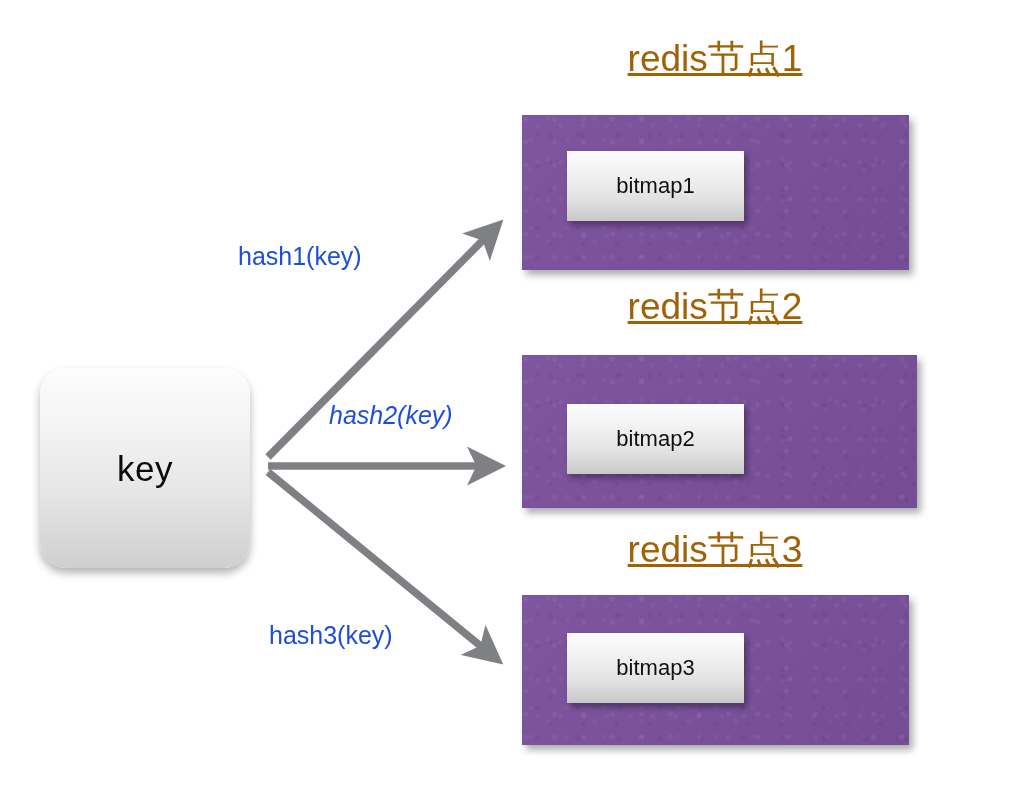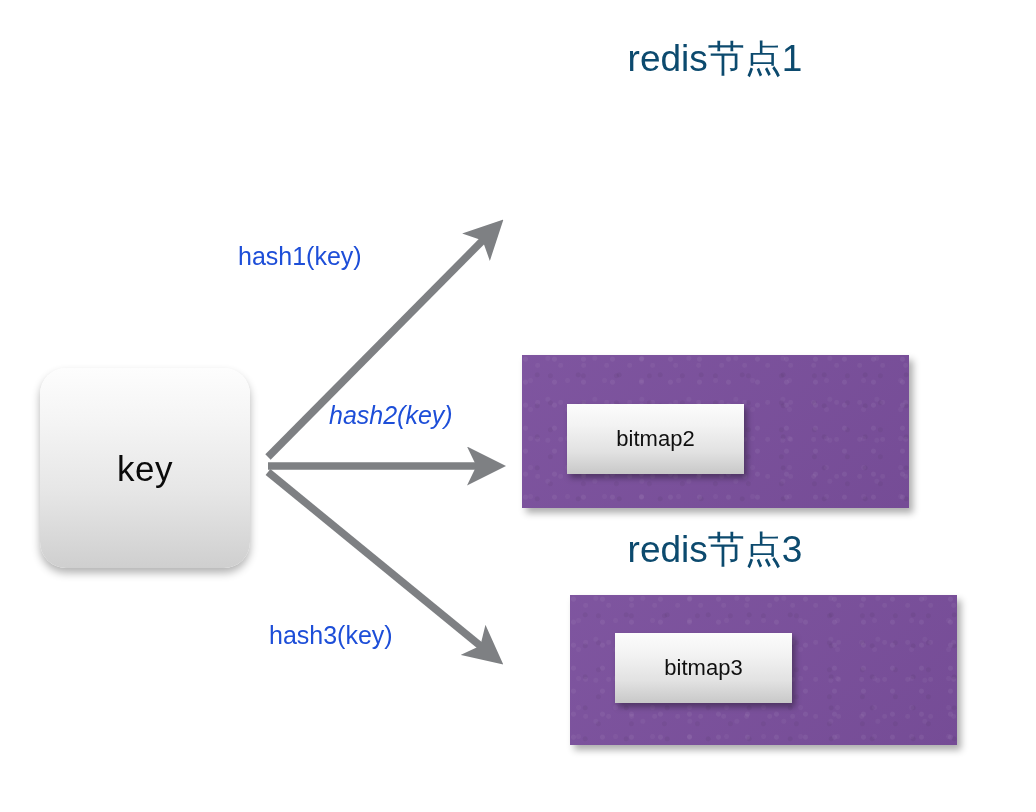--- a/index.html
+++ b/index.html
@@ -50,23 +50,24 @@
     letter-spacing: 0.5px;
     line-height: 1;
   }
 
   
   .node-title {
     position: absolute;
     width: 390px;
     text-align: center;
     font-size: 37px;
-    color: #0c4a6e;
+    color: #a16207;
     line-height: 1;
     white-space: nowrap;
+    text-decoration: underline;
   }
 
   
   .redis-box {
     position: absolute;
     left: 522px;
     width: 387px;
     background-color: #7a4f9c;
     box-shadow: 4px 5px 7px rgba(0,0,0,0.32);
     
@@ -137,29 +138,35 @@
   </div>
 
   <div class="edge-label" style="left:238px; top:244px;">hash1(key)</div>
 
   <div class="edge-label" style="left:329px; top:403px;font-style:italic;">hash2(key)</div>
 
   <div class="edge-label" style="left:269px; top:623px;text-align:center;">hash3(key)</div>
 
   <div class="node-title" style="left:520px; top:40px;">redis节点1</div>
 
+  <div class="redis-box" style="top:115px; height:155px;">
+    <div class="bitmap-box" style="left:45px; top:36px;">
+      <span class="bitmap-label">bitmap1</span>
+    </div>
+  </div>
 
+  <div class="node-title" style="left:520px; top:288px;">redis节点2</div>
 
-  <div class="redis-box" style="top:355px; height:153px;">
+  <div class="redis-box" style="top:355px; height:153px;padding-left:8px;">
     <div class="bitmap-box" style="left:45px; top:49px;">
       <span class="bitmap-label">bitmap2</span>
     </div>
   </div>
 
   <div class="node-title" style="left:520px; top:531px;text-align:center;">redis节点3</div>
 
-  <div class="redis-box" style="top:595px; height:150px;margin-left:48px;">
+  <div class="redis-box" style="top:595px; height:150px;">
     <div class="bitmap-box" style="left:45px; top:38px;">
       <span class="bitmap-label">bitmap3</span>
     </div>
   </div>
 
 </div>
 
 </body></html>

